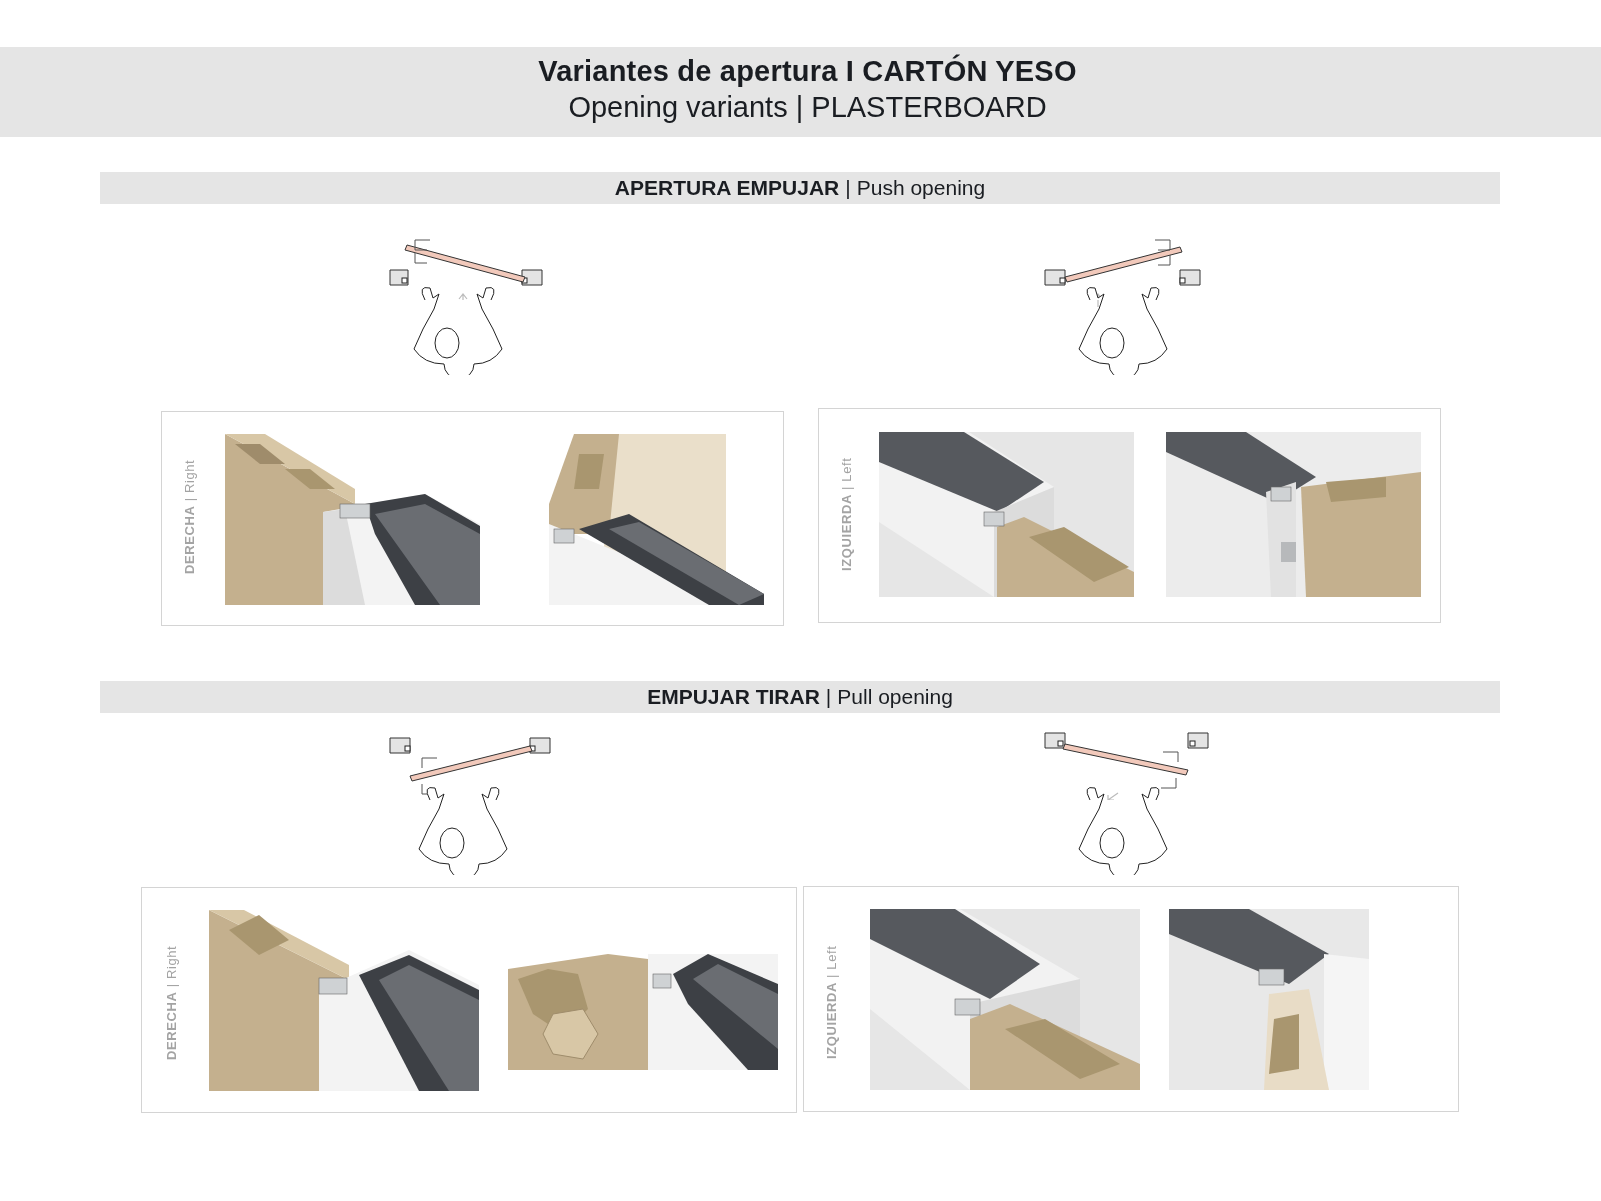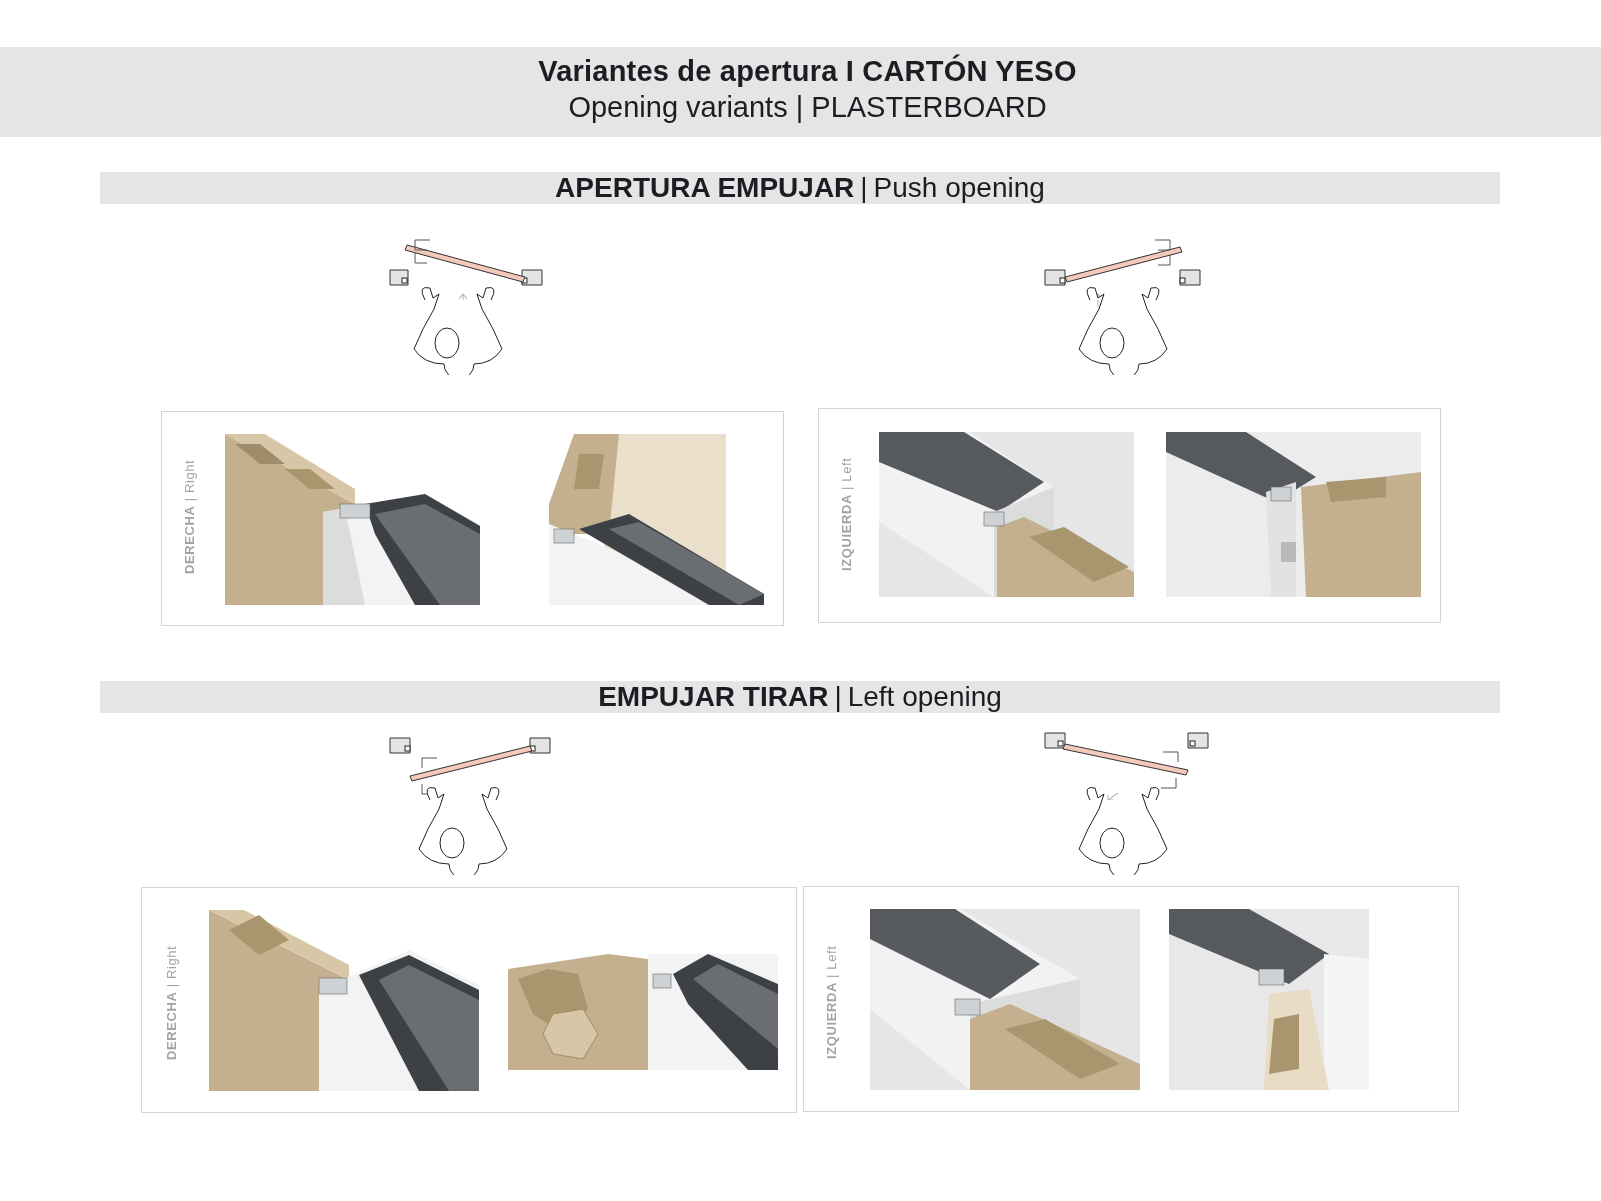--- a/index.html
+++ b/index.html
@@ -1,21 +1,21 @@
 <!DOCTYPE html>
 <html><head>
 <meta charset="utf-8">
 <style>
   html,body{margin:0;padding:0;background:#ffffff;}
   body{width:1601px;height:1201px;position:relative;overflow:hidden;font-family:"Liberation Sans",sans-serif;color:#1a1a1a;}
   .abs{position:absolute;}
   .title-band{left:0;top:47px;width:1601px;height:90px;background:#e5e5e5;text-align:center;padding-left:14px;}
   .title-main{position:absolute;left:0;right:0;top:8px;font-size:29px;font-weight:bold;letter-spacing:0.2px;color:#1a1d22;}
   .title-sub{position:absolute;left:0;right:0;top:44px;font-size:29px;font-weight:normal;color:#1a1d22;}
-  .sec-band{left:100px;width:1400px;height:32px;background:#e5e5e5;text-align:center;font-size:28px;line-height:32px;color:#1a1d22;}
+  .sec-band{left:100px;width:1400px;height:32px;background:#e5e5e5;text-align:center;font-size:21px;line-height:32px;color:#1a1d22;}
   .sec-band b{font-weight:bold;}
   .sec-band .sep{font-weight:normal;margin:0 6px;}
   .panel{border:1.5px solid #d4d4d4;background:#fff;box-sizing:border-box;}
   .vlabel{position:absolute;transform:rotate(-90deg);transform-origin:left top;font-size:13px;color:#a3a3a3;letter-spacing:0.6px;white-space:nowrap;}
   .vlabel b{font-weight:bold;}
   .render{position:absolute;overflow:hidden;}
   svg{display:block;}
 </style>
 </head>
 <body>
@@ -113,21 +113,21 @@
       <polygon points="100,60 130,50 130,165 105,165" fill="#e2e2e2"></polygon>
       <polygon points="135,55 255,40 255,165 140,165" fill="#c4b08e"></polygon>
       <polygon points="160,50 220,45 220,65 165,70" fill="#a9966f"></polygon>
       <rect x="105" y="55" width="20" height="14" fill="#cfd2d4" stroke="#666" stroke-width="0.6"></rect>
       <rect x="115" y="110" width="15" height="20" fill="#b7b9bb"></rect>
     </svg>
   </div>
 </div>
 
 <div class="abs sec-band" style="top:681px;">
-  <b>EMPUJAR TIRAR</b><span class="sep">|</span><span>Left opening</span>
+  <b>EMPUJAR TIRAR</b><span class="sep">|</span><span>Pull opening</span>
 </div>
 
 <div class="abs" style="left:385px;top:730px;width:180px;height:145px;">
   <svg width="180" height="145" viewBox="0 0 180 145">
     <path d="M5 8 h20 v15 h-20 z" fill="#e4e4e4" stroke="#333" stroke-width="1"></path>
     <rect x="20" y="16" width="5" height="5" fill="#fff" stroke="#222" stroke-width="1"></rect>
     <path d="M145 8 h20 v15 h-20 z" fill="#e4e4e4" stroke="#333" stroke-width="1"></path>
     <rect x="145" y="16" width="5" height="5" fill="#fff" stroke="#222" stroke-width="1"></rect>
     <polygon points="25,46 145,16 147,21 27,51" fill="#f2c9bb" stroke="#333" stroke-width="1"></polygon>
     <path d="M37 38 v-10 h15" fill="none" stroke="#555" stroke-width="1"></path>

